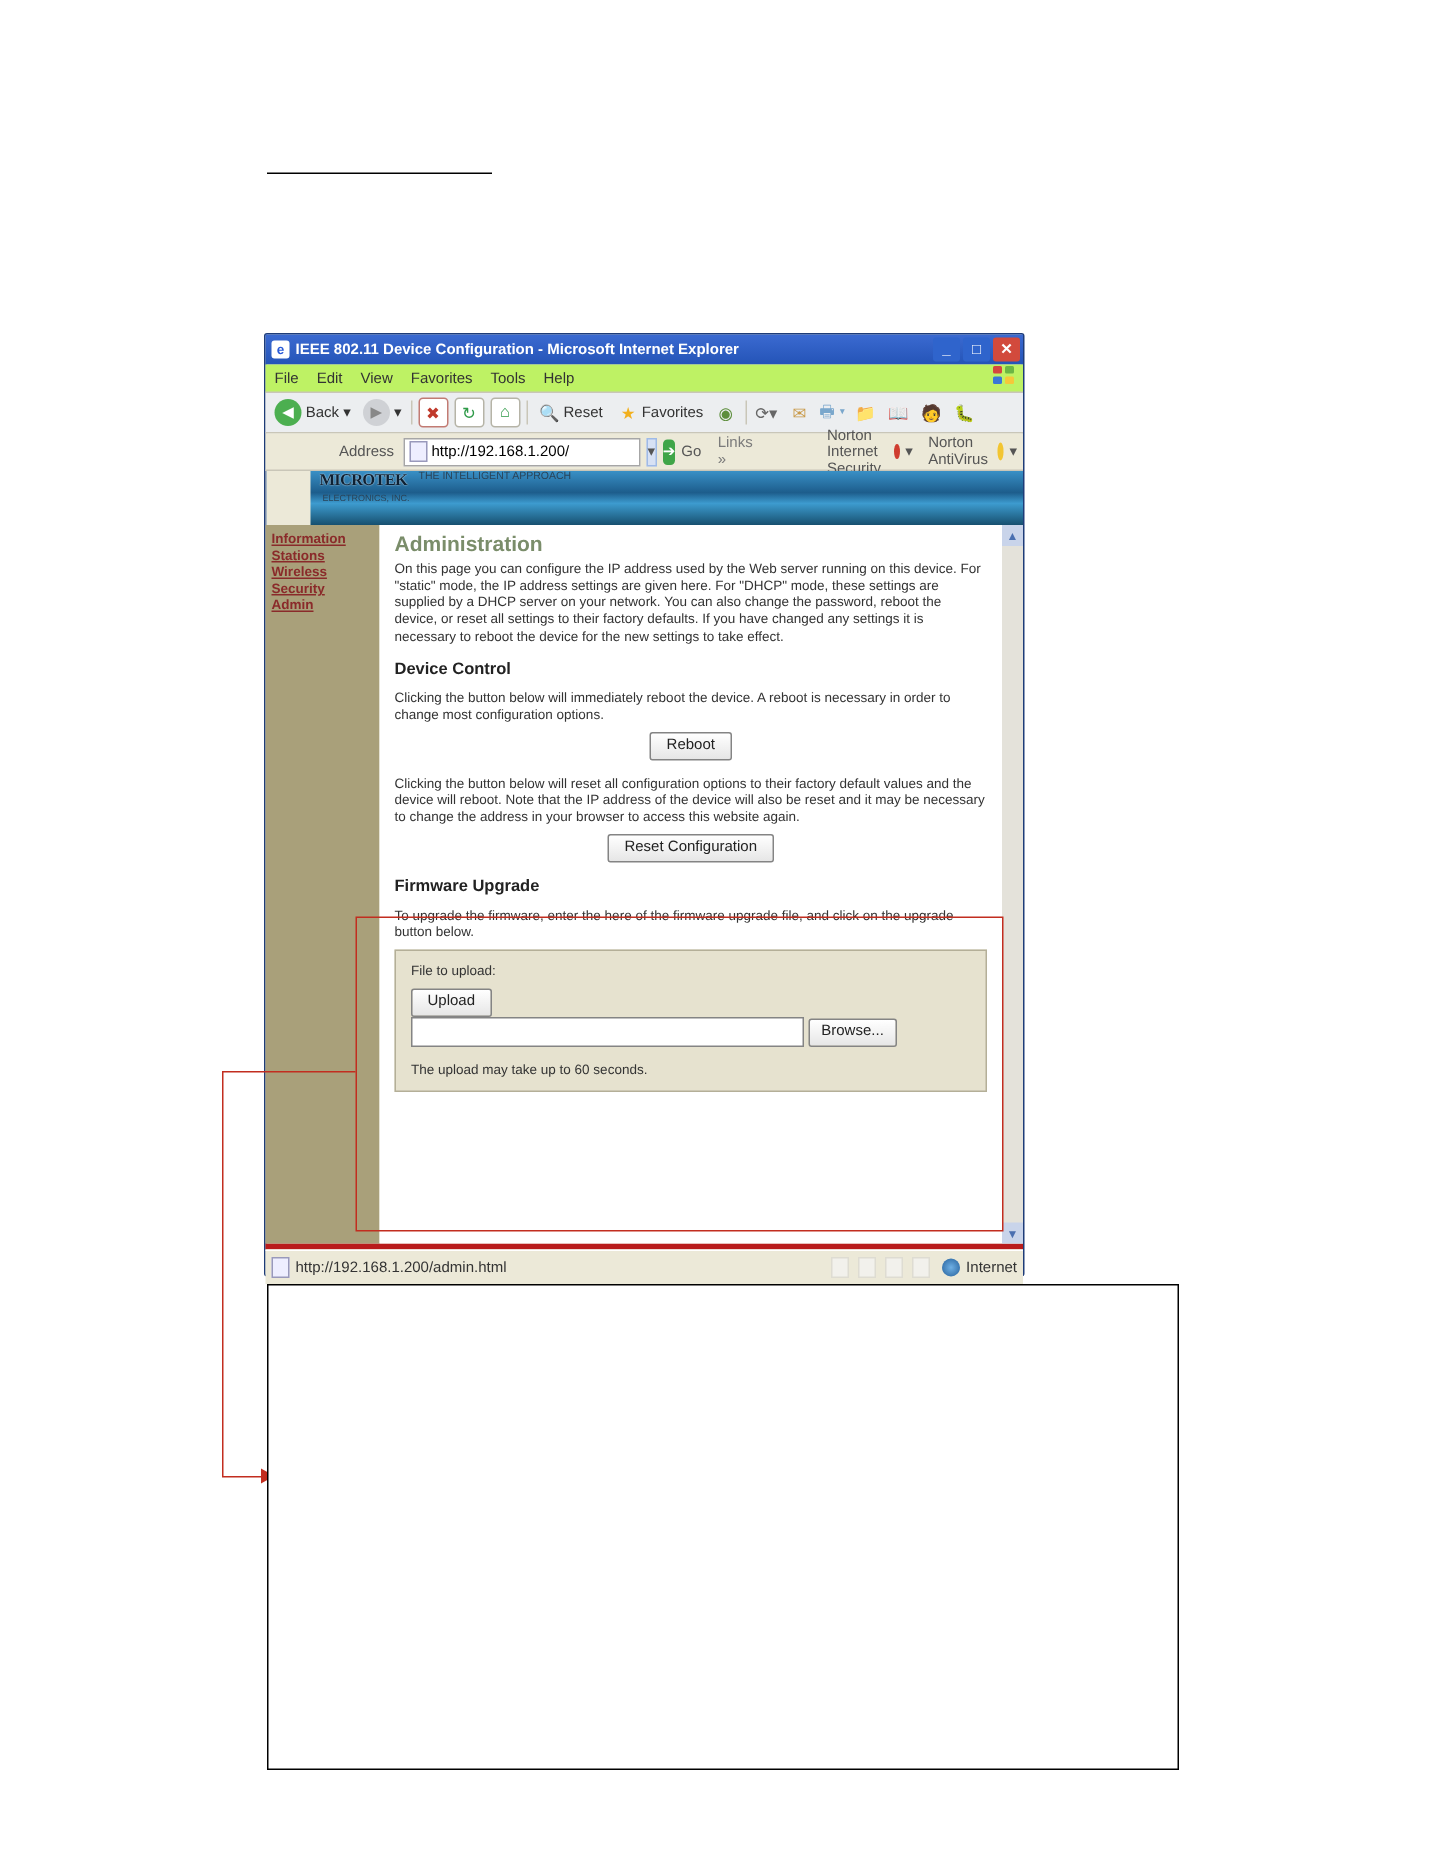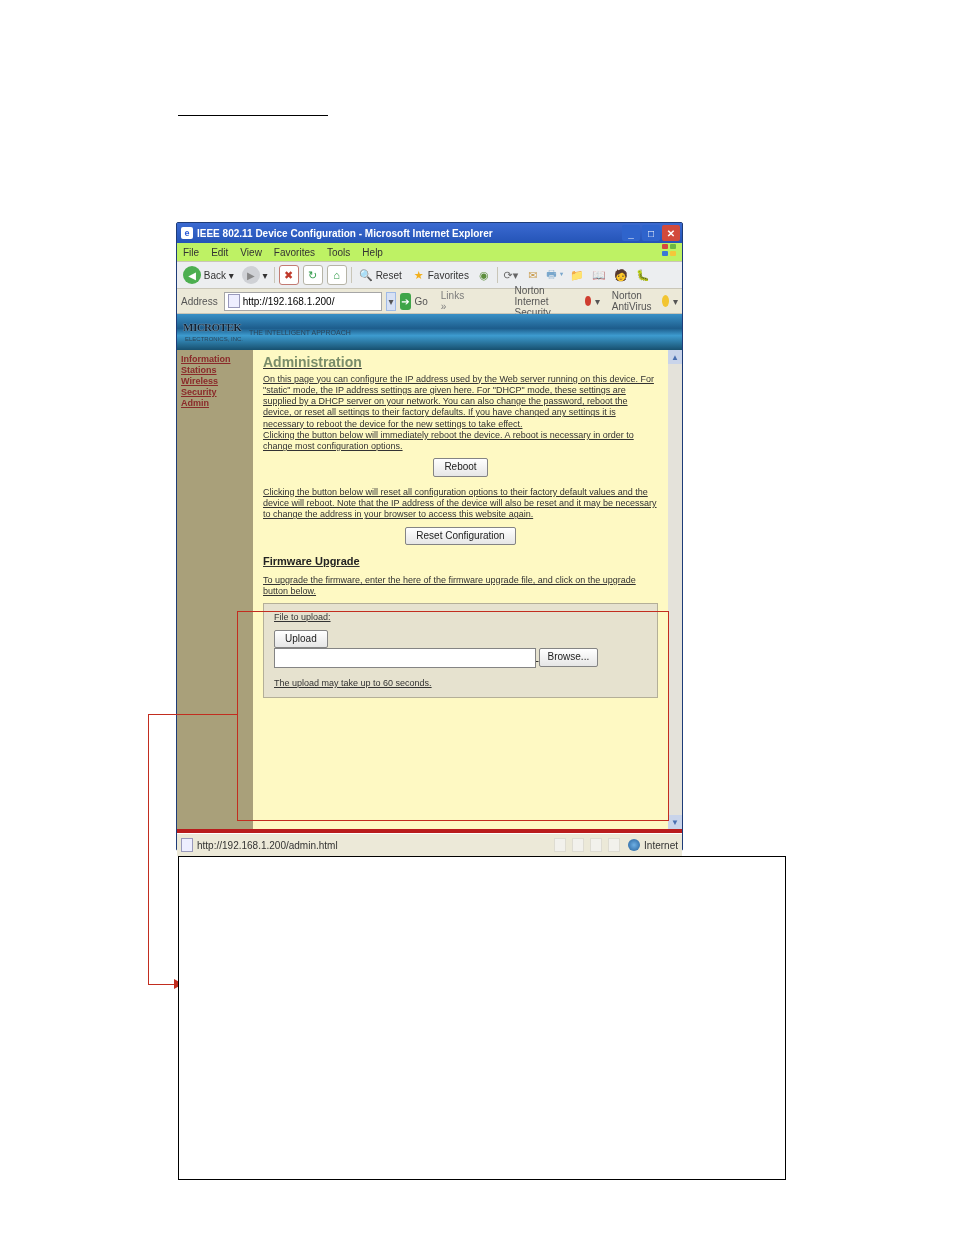--- a/index.html
+++ b/index.html
@@ -146,21 +146,21 @@
     height: 24px;
     background: #ece9d8;
     border-bottom: 1px solid #c9c6b8;
     display: flex;
     align-items: center;
     padding: 0 4px;
     font-size: 10px;
     color:#555;
     gap: 4px;
   }
-  .addr-label { padding-right:2px; }
+  .addr-label { padding-right:2px;margin-left:45px; }
   .addr-box {
     flex: 0 0 150px;
     height: 17px;
     background:#fff;
     border:1px solid #a6a6a6;
     display:flex;
     align-items:center;
     padding:0 3px;
     color:#000;
     position: relative;
@@ -179,23 +179,24 @@
   .links-label { color:#7b7b7b; }
   .nis-dot { width:10px; height:10px; border-radius:50%; background:#cf3d2f; display:inline-block; margin-left:2px; }
   .nav-dot { width:12px; height:12px; border-radius:50%; background:#f2c531; display:inline-block; margin-left:2px;}
 
   
   .banner {
     height: 36px;
     background: linear-gradient(#3990c6, #1d5d8c 40%, #3d9bcf 60%, #17506f);
     position: relative;
     display:flex;
-    align-items:center;
+    align-items:flex-start;
     padding-left:6px;
     color:#eaf3f9;
+    margin-left:30px;
   }
   .banner .logo {
     font-size:11px;
     font-weight:bold;
     font-family: Georgia, serif;
     color:#0d2033;
     letter-spacing: -0.5px;
     text-shadow:0 0 1px #fff;
   }
   .banner .sub {
@@ -223,27 +224,26 @@
   .sidebar a {
     display:block;
     font-size:9px;
     font-weight:bold;
     text-decoration: underline;
     color:#8a2a2a;
     line-height: 11px;
   }
   .main {
     flex:1;
-    background:#fef9c3;
+    background:#ffffff;
     padding: 4px 10px 8px 10px;
     position:relative;
     color:#333;
     font-size:9px;
     line-height: 1.25;
-    text-decoration: underline;
   }
   .scroll-col {
     width:14px;
     background:#e4e2da;
     display:flex;
     flex-direction:column;
     align-items:center;
   }
   .scroll-arrow {
     width:14px; height:14px; background:#c9d4ea; color:#4a6fb0;
@@ -476,20 +476,21 @@
         <a>Stations</a>
         <a>Wireless</a>
         <a>Security</a>
         <a>Admin</a>
       </div>
 
       <div class="main">
         <h3 class="admin-title">Administration</h3>
         <div>On this page you can configure the IP address used by the Web server running on this device. For "static" mode, the IP address settings are given here. For "DHCP" mode, these settings are supplied by a DHCP server on your network. You can also change the password, reboot the device, or reset all settings to their factory defaults. If you have changed any settings it is necessary to reboot the device for the new settings to take effect.</div>
 
+        <div class="section-title">Device Control</div>
         <div>Clicking the button below will immediately reboot the device. A reboot is necessary in order to change most configuration options.</div>
         <div class="btn-row">
           <span class="cfg-btn">Reboot</span>
         </div>
 
         <div>Clicking the button below will reset all configuration options to their factory default values and the device will reboot. Note that the IP address of the device will also be reset and it may be necessary to change the address in your browser to access this website again.</div>
         <div class="btn-row">
           <span class="cfg-btn">Reset Configuration</span>
         </div>
 

